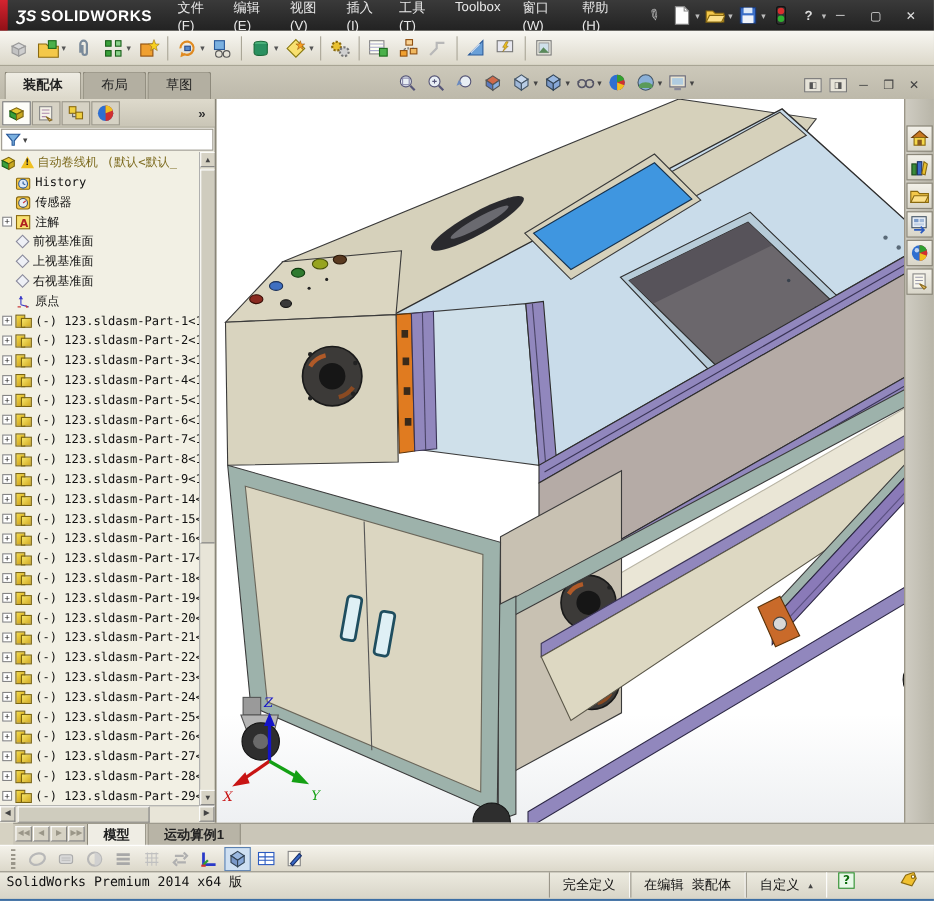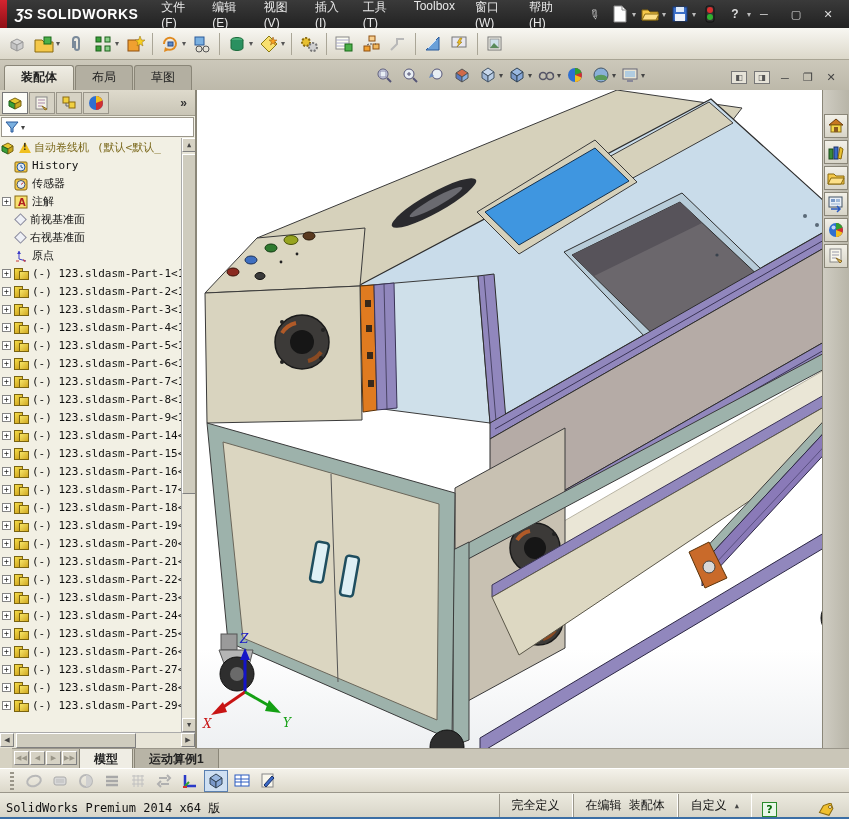--- a/index.html
+++ b/index.html
@@ -29,21 +29,21 @@
   .main-toolbar { position:absolute; left:0; top:28px; width:849px; height:32px;
     background:linear-gradient(#f8f7f2,#dcd8ca); border-bottom:1px solid #a8a494;
     display:flex; align-items:center; padding-left:4px; gap:1px; }
   .tbtn { width:26px; height:26px; display:flex; align-items:center; justify-content:center;
     border:1px solid transparent; }
   .tsep { width:1px; height:22px; background:#aaa697; margin:0 3px; }
   .tdrop { font-size:8px; color:#555; margin:0 2px 0 -2px; }
 
   
   .tab-band { position:absolute; left:0; top:60px; width:849px; height:30px;
-    background:linear-gradient(#ccc8ba,#bdb9aa); display:flex; align-items:flex-end;gap:14px; }
+    background:linear-gradient(#ccc8ba,#bdb9aa); display:flex; align-items:flex-end; }
   .cmdtabs { display:flex; align-items:flex-end; padding-left:4px; height:100%; }
   .cmdtab { padding:3px 16px 4px; margin-right:1px; background:#b3afa1; border:1px solid #8a8678;
     border-bottom:none; border-radius:3px 3px 0 0; color:#222; }
   .cmdtab.active { background:linear-gradient(#efede4,#dcd8ca); font-weight:bold; }
   .headsup { display:flex; align-items:center; gap:2px; margin:0 0 4px 165px; }
   .hbtn { width:24px; height:22px; display:flex; align-items:center; justify-content:center; border-radius:2px; }
   .hdrop { font-size:8px; color:#444; margin-left:-3px; }
   .doc-controls { margin-left:auto; display:flex; gap:7px; padding:0 10px 6px 0; align-items:center; }
   .dbtn { width:16px; height:13px; border:1px solid #777; background:#e6e3d8; color:#555;
     font-size:8px; display:flex; align-items:center; justify-content:center; }
@@ -117,21 +117,21 @@
     align-items:center; gap:2px; padding-left:10px; }
   .grip { width:4px; height:18px; margin-right:6px;
     background:repeating-linear-gradient(#9a968a 0 2px,transparent 2px 4px); }
   .bbtn { width:24px; height:22px; display:flex; align-items:center; justify-content:center;
     border:1px solid transparent; }
   .bbtn.pressed { border-color:#5a80b0; background:#cfe0f2; }
 
   
   .statusbar { position:absolute; left:0; top:792px; width:849px; height:25px;
     background:linear-gradient(#eceadf,#d8d5c8); border-top:1px solid #9a968a;
-    display:flex; align-items:flex-end; font-family:"DejaVu Sans Mono",monospace; font-size:12px; color:#111; }
+    display:flex; align-items:flex-start; font-family:"DejaVu Sans Mono",monospace; font-size:12px; color:#111; }
   .st-left { flex:1; padding-left:6px; }
   .st-seg { border-left:1px solid #9a968a; border-right:1px solid #fff; padding:3px 12px;
     white-space:nowrap; }
   .st-custom { display:flex; align-items:center; gap:8px; }
   .st-arrow { font-size:7px; color:#444; }
   .helpbadge { width:15px; height:15px; background:#e8f8e8; border:1px solid #2a8a2a;
     color:#0a6a0a; font:bold 11px/14px "DejaVu Sans",sans-serif; text-align:center; margin:0 10px; }
   .tagicon { margin:0 14px 0 30px; }
 
   svg { display:block; }
@@ -494,20 +494,24 @@
                 <rect x="1" y="1" width="12" height="12" fill="#f8e070" stroke="#8a6a10"></rect>
                 <text x="4" y="11" font-size="10" font-family="DejaVu Sans" fill="#b02020" font-weight="bold">A</text>
               </svg>
             </span>
           <span>注解</span>
         </div>
 
         <div class="trow" style="padding-left:14px;text-align:right;">
           <span class="icon-plane"></span>
           <span>前视基准面</span>
+        </div>
+        <div class="trow" style="padding-left:14px;">
+          <span class="icon-plane"></span>
+          <span>上视基准面</span>
         </div>
         <div class="trow" style="padding-left:14px;">
           <span class="icon-plane"></span>
           <span>右视基准面</span>
         </div>
 
         <div class="trow" style="padding-left:14px;">
           <span class="tree-ico">
             <svg width="15" height="14">
                 <path d="M5 2v8M5 10l7 2" stroke="#3a3ac8" fill="none"></path>

